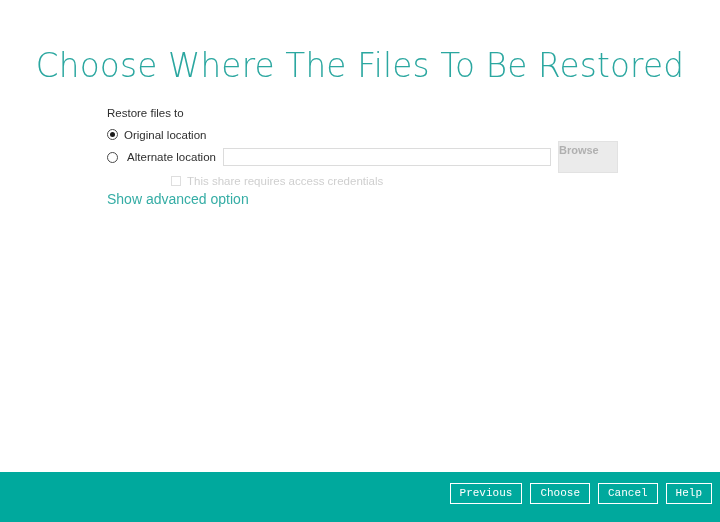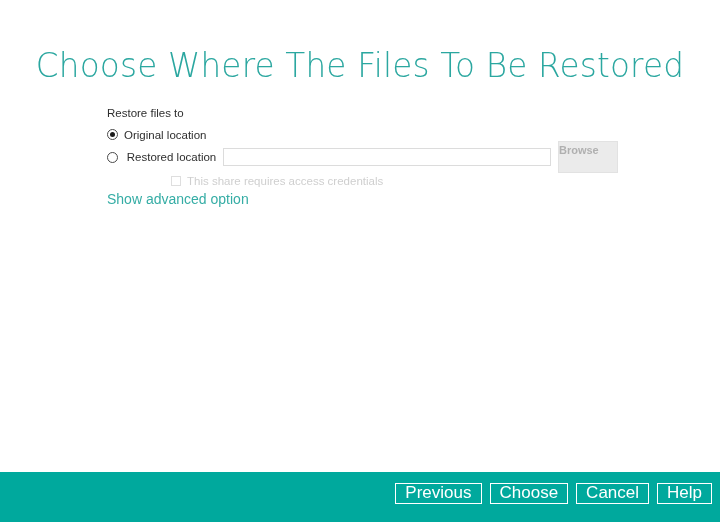--- a/index.html
+++ b/index.html
@@ -193,48 +193,48 @@
     gap: 8px;
   }
 
   .footer-button {
     min-width: 44px;
     height: 21px;
     box-sizing: border-box;
     border: 1.6px solid #ffffff;
     background: transparent;
     color: #ffffff;
-    font-size: 17px;
+    font-size: 11px;
     line-height: 18px;
     text-align: left;
     padding: 0 9px;
     cursor: pointer;
     white-space: nowrap;
-    font-family: Liberation Sans, sans-serif;
+    font-family: Liberation Mono, monospace;
   }
 </style>
 </head>
 <body>
 
 <div id="app">
 
   <h1 class="page-title">Choose Where The Files To Be Restored</h1>
 
   <div class="form-area">
 
     <div class="group-label">Restore files to</div>
 
     <div class="radio-row">
       <span class="radio checked"></span>
       <span class="radio-label">Original location</span>
     </div>
 
     <div class="radio-row alt">
       <span class="radio"></span>
-      <span class="radio-label alt-label">Restored location</span>
+      <span class="radio-label alt-label">Alternate location</span>
       <input class="path-input" type="text" placeholder="" style="">
       <div class="browse-button">Browse</div>
     </div>
 
     <div class="checkbox-row">
       <span class="checkbox"></span>
       <span class="checkbox-label">This share requires access credentials</span>
     </div>
 
     <span class="advanced-link">Show advanced option</span>

